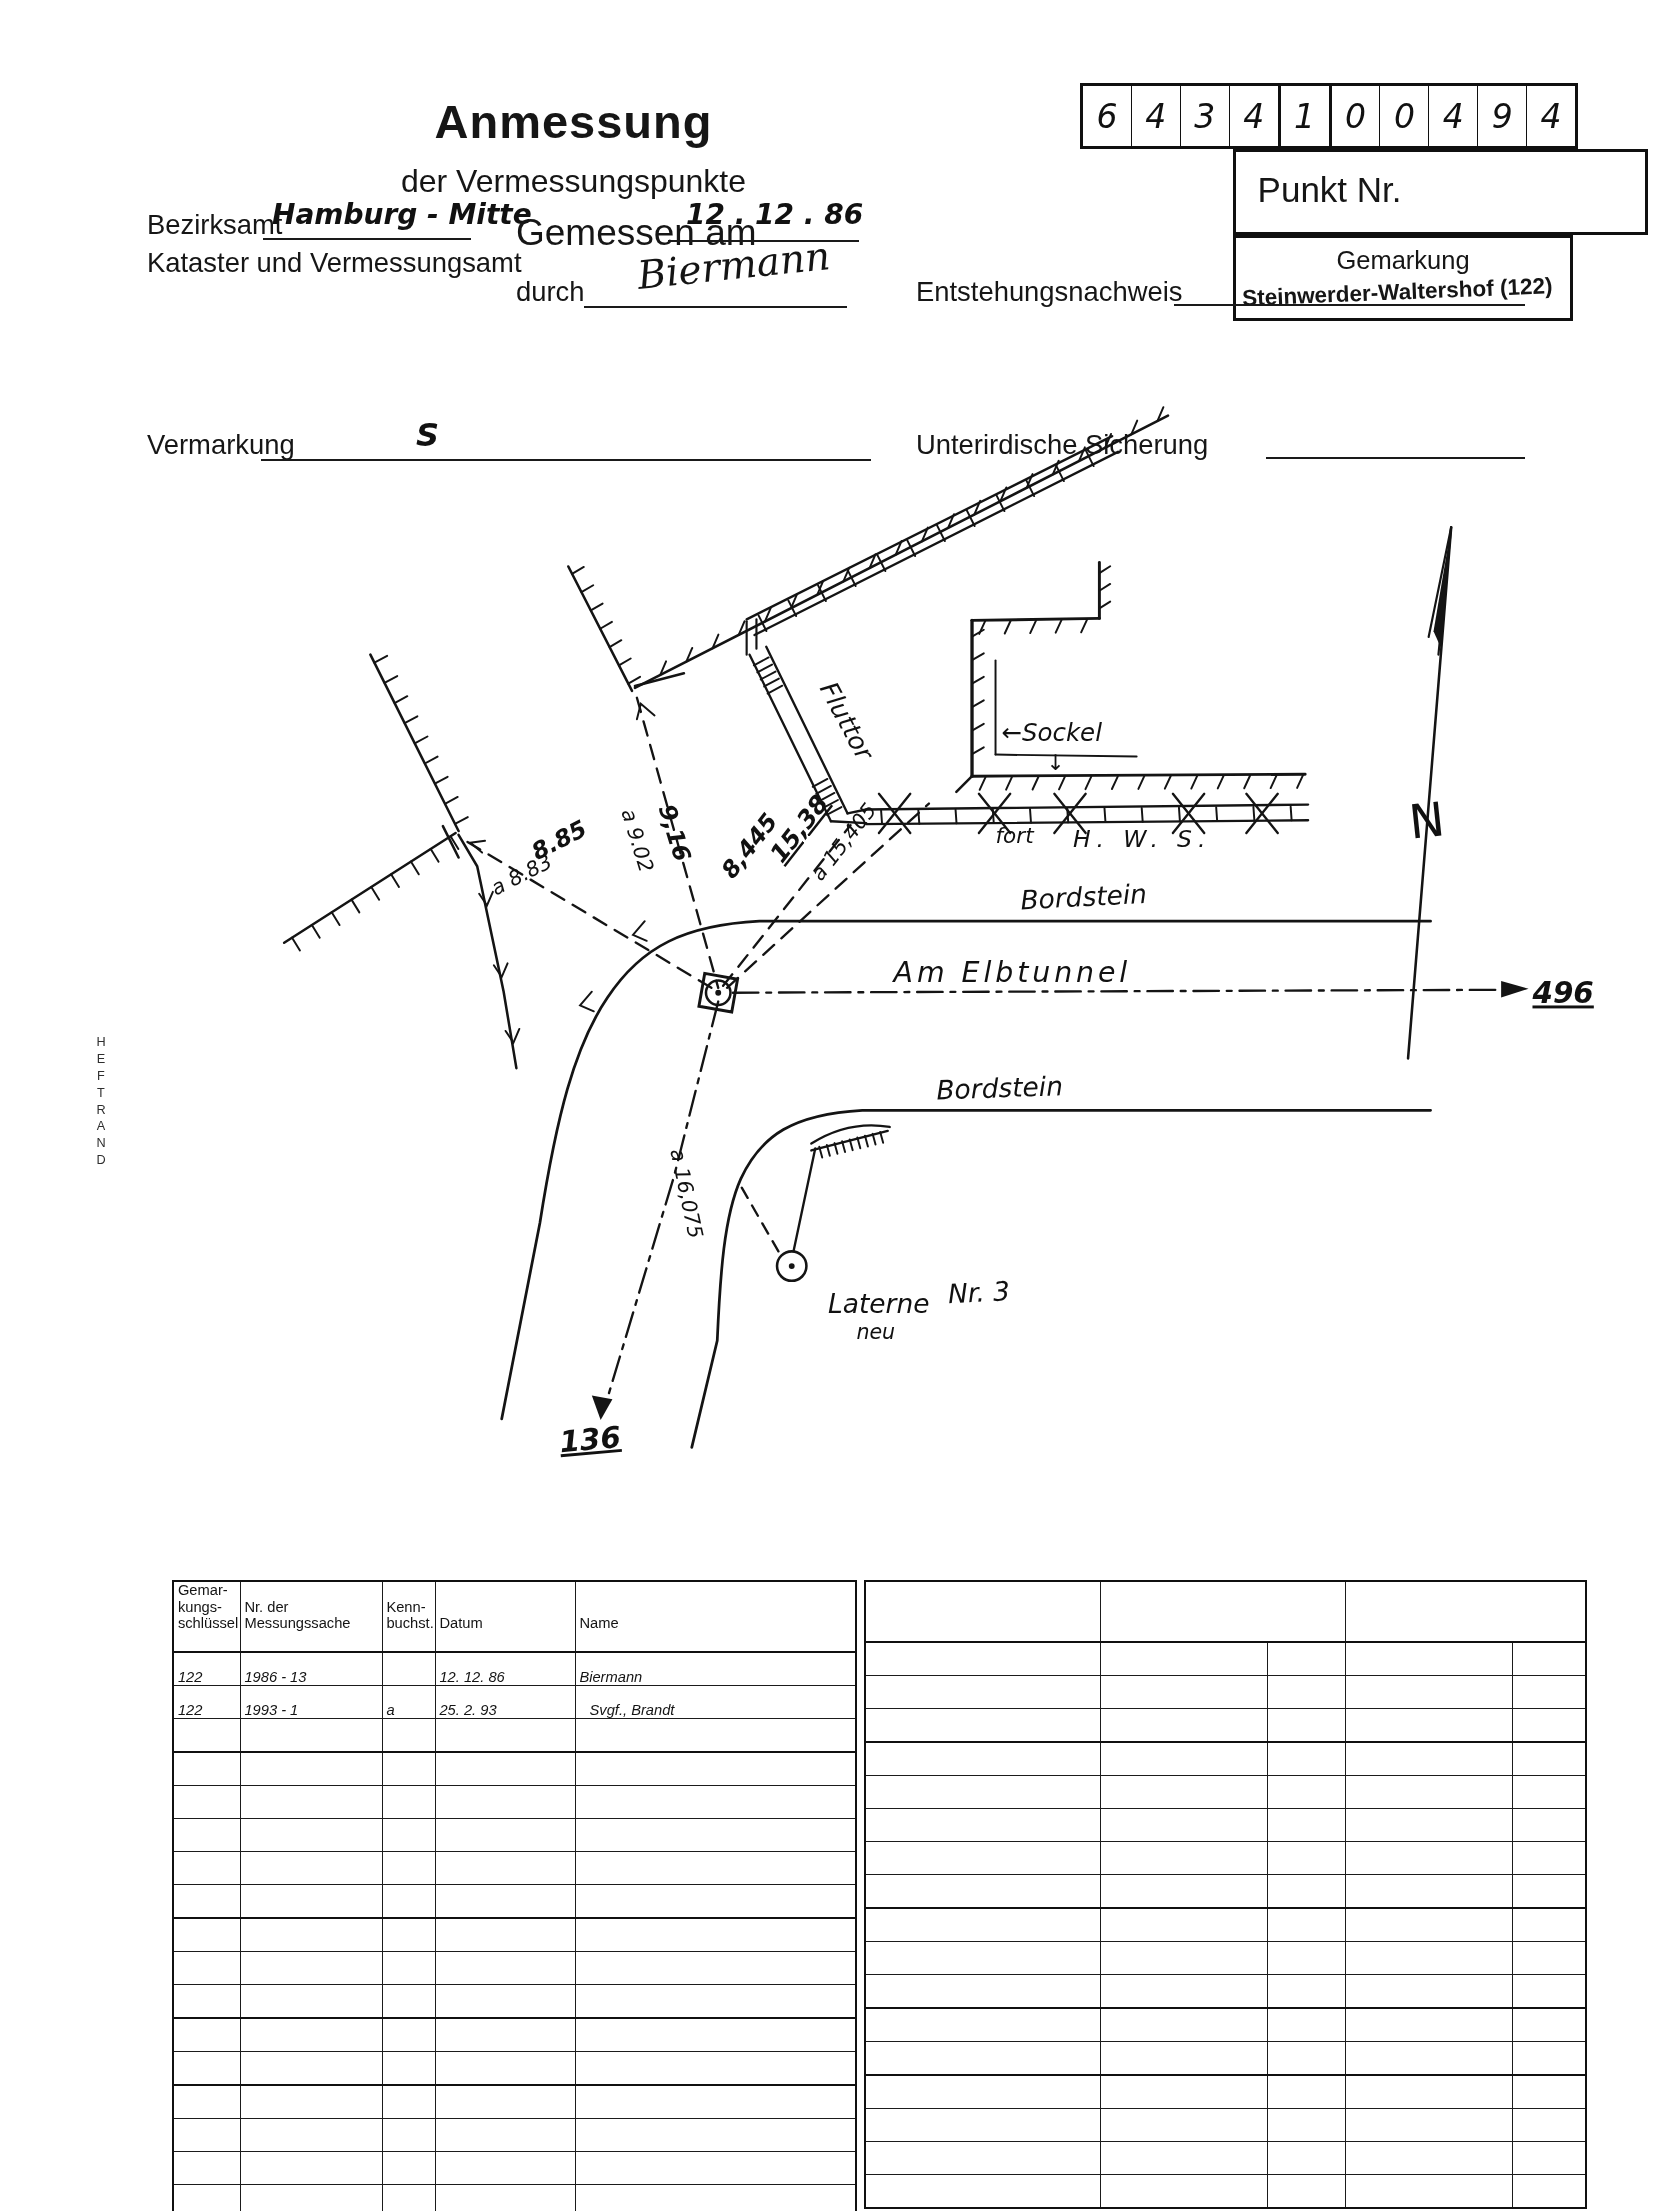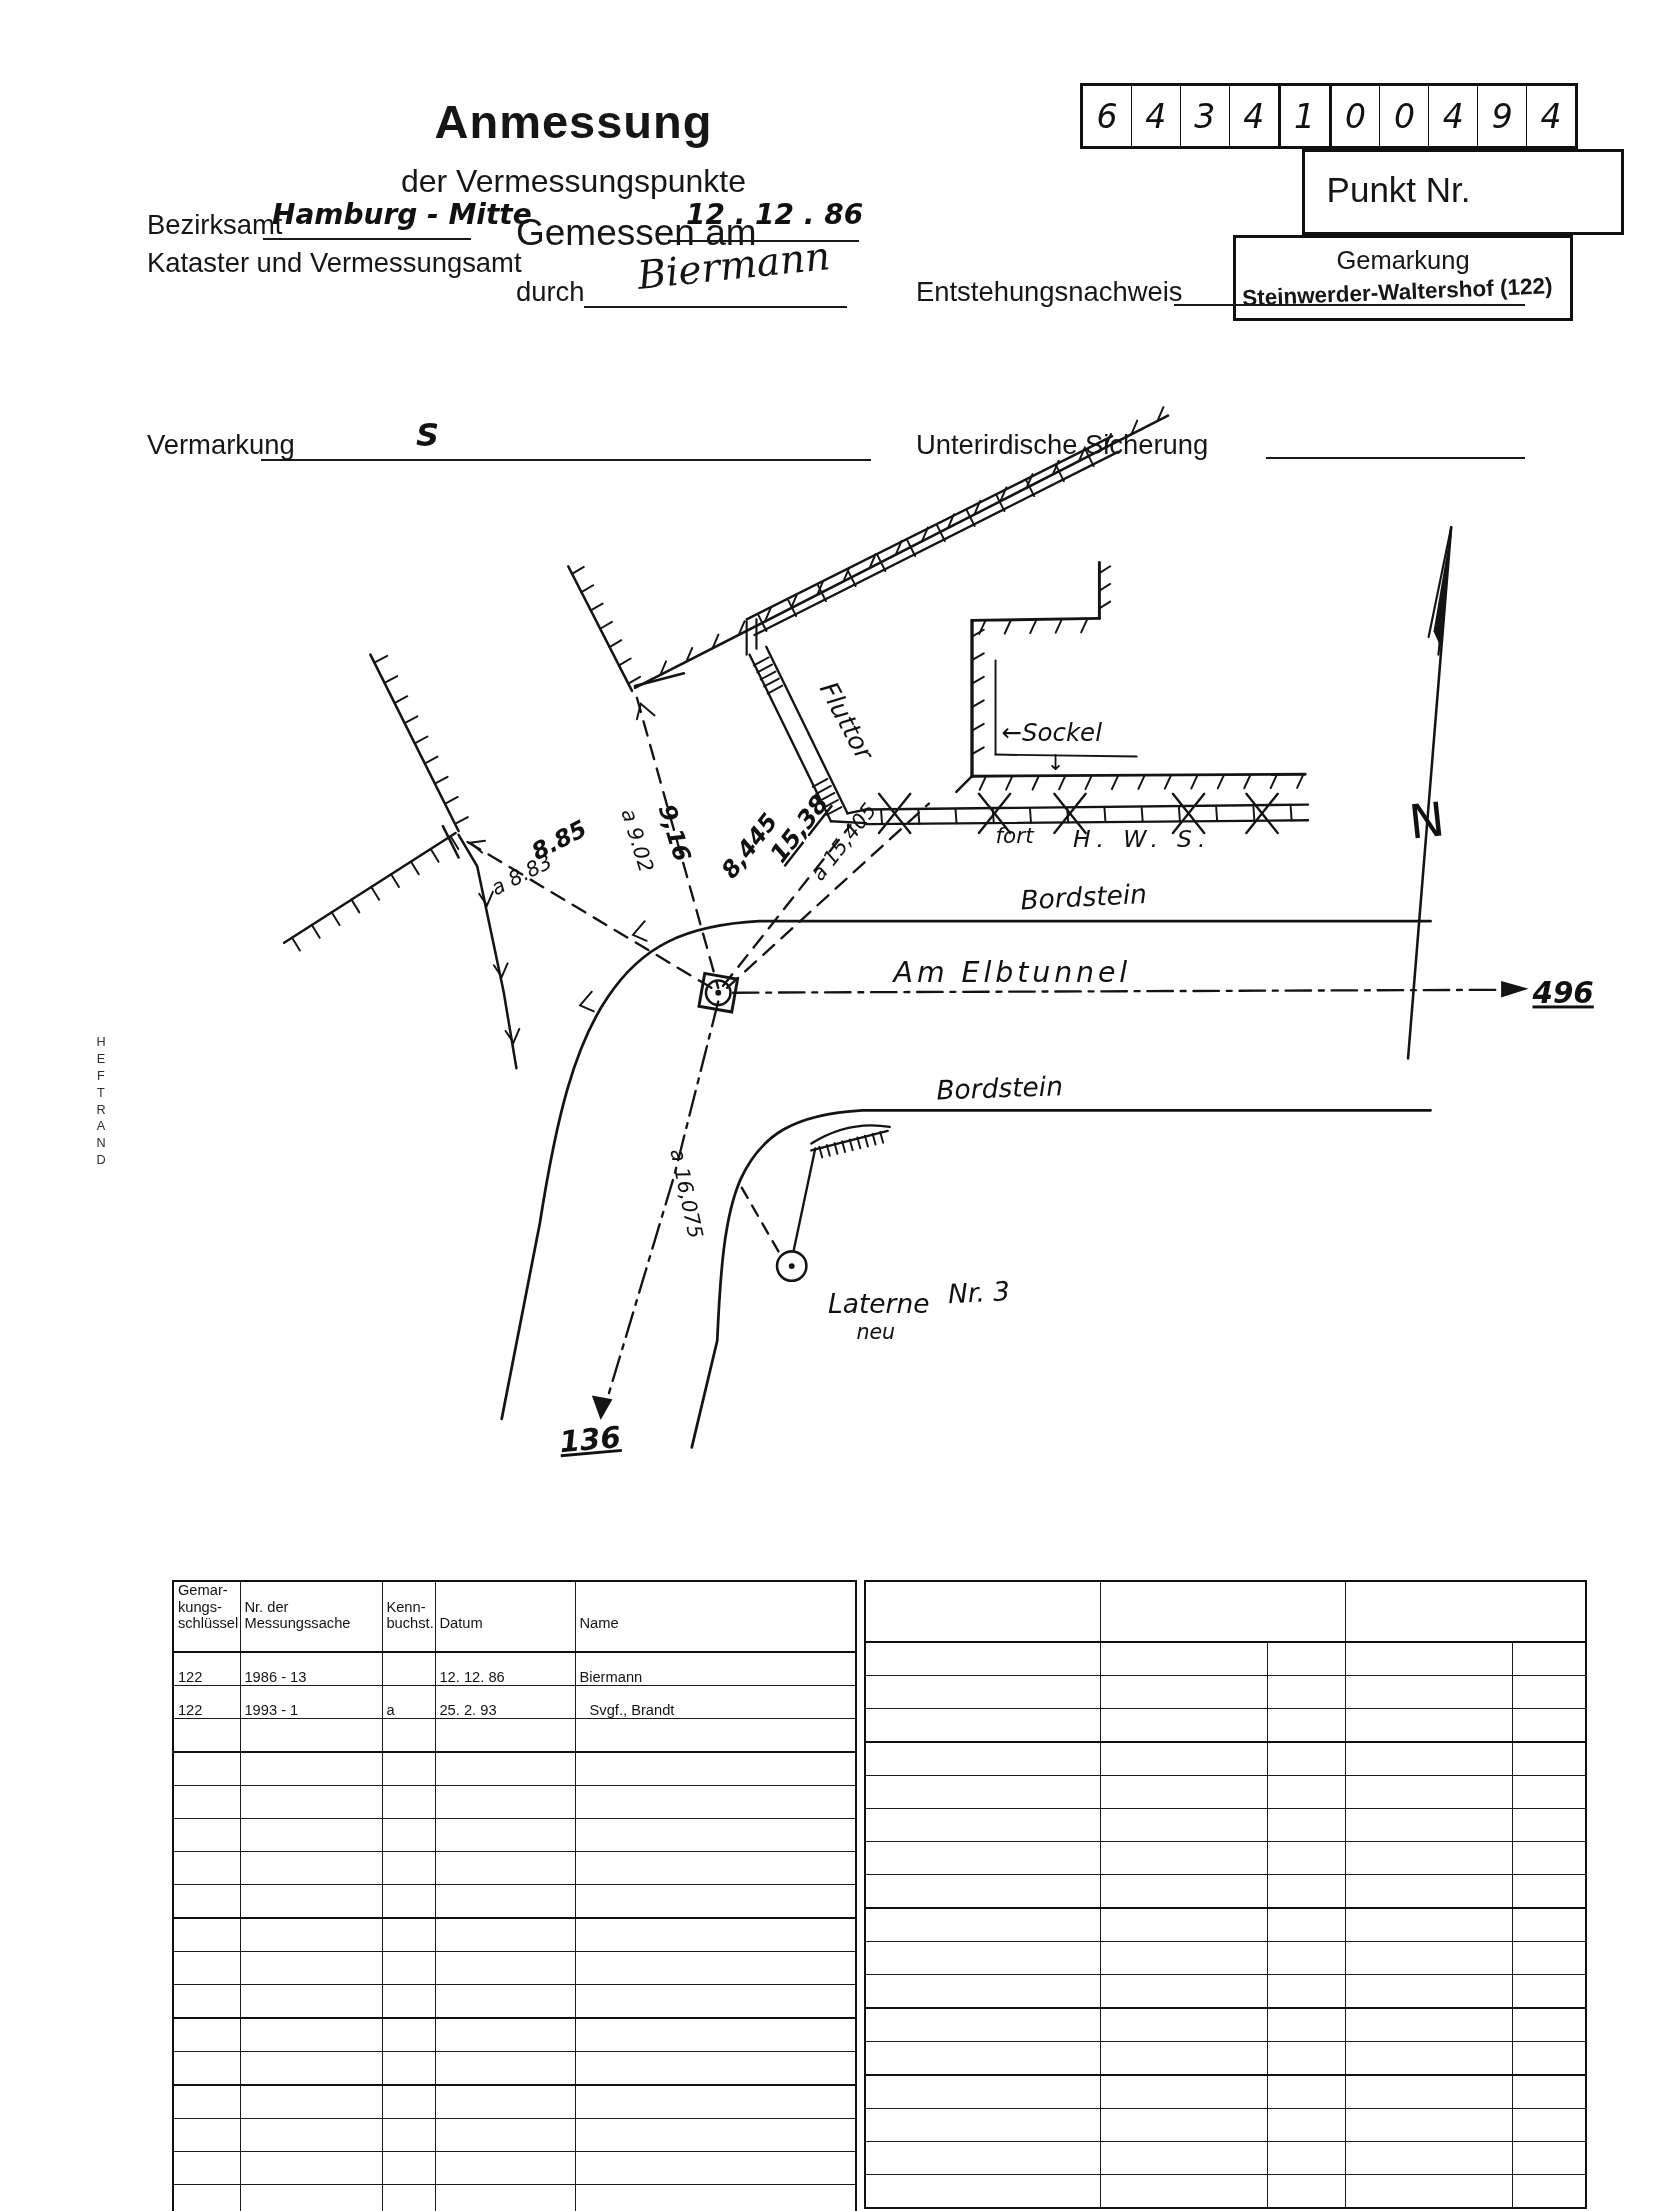--- a/index.html
+++ b/index.html
@@ -9,34 +9,34 @@
   .printed{font-family:"Liberation Sans",sans-serif;color:#161616;}
   .hw{font-family:"DejaVu Sans",sans-serif;font-style:italic;color:#111;}
   .rule{position:absolute;border-bottom:2px solid #1a1a1a;height:0;}
   
   #codegrid{position:absolute;left:1080px;top:83px;width:498px;height:66px;
             border:3.9px solid #101010;box-sizing:border-box;display:flex;}
   .cdcell{flex:1;border-right:1.6px solid #101010;display:flex;align-items:center;justify-content:center;
           font-size:33px;}
   .cdcell:last-child{border-right:none;}
   .cdcell.thick{border-right:3.9px solid #101010;}
-  #punktbox{position:absolute;left:1302px;top:149px;width:322px;height:86px;
+  #punktbox{position:absolute;left:1233px;top:149px;width:415px;height:86px;
             border:3.9px solid #101010;box-sizing:border-box;padding-left:16px;}
   #gembox{position:absolute;left:1233px;top:235px;width:340px;height:86px;
           border:3.9px solid #101010;box-sizing:border-box;}
   
   table{border-collapse:collapse;table-layout:fixed;}
   table.doc{border:2.9px solid #101010;}
   table.doc td,table.doc th{border:1.4px solid #1b1b1b;padding:0 3.9px;margin:0;
      font-family:"Liberation Sans",sans-serif;font-size:14.7px;font-weight:normal;
      text-align:left;vertical-align:bottom;overflow:hidden;white-space:nowrap;}
   table.doc thead th{border-bottom:2.9px solid #101010;vertical-align:bottom;padding-bottom:19px;line-height:16.7px;}
   table.doc td{height:32px;}
   tr.grp td{border-bottom:2.5px solid #101010;}
-  td.hwc{font-family:"DejaVu Sans",sans-serif;font-size:21.6px;font-weight:bold;
+  td.hwc{font-family:"DejaVu Sans",sans-serif;font-style:italic;font-size:21.6px;font-weight:bold;
          text-align:center;vertical-align:middle;}
   #heftrand{position:absolute;left:94px;top:1035px;writing-mode:vertical-rl;text-orientation:upright;
             font-size:12.7px;letter-spacing:2.9px;color:#2e2e2e;font-family:"Liberation Sans",sans-serif;}
   svg text{fill:#111;}
   svg .hwt{font-family:"DejaVu Sans",sans-serif;font-style:italic;}
 </style>
 </head>
 <body>
 
 <div id="page">

